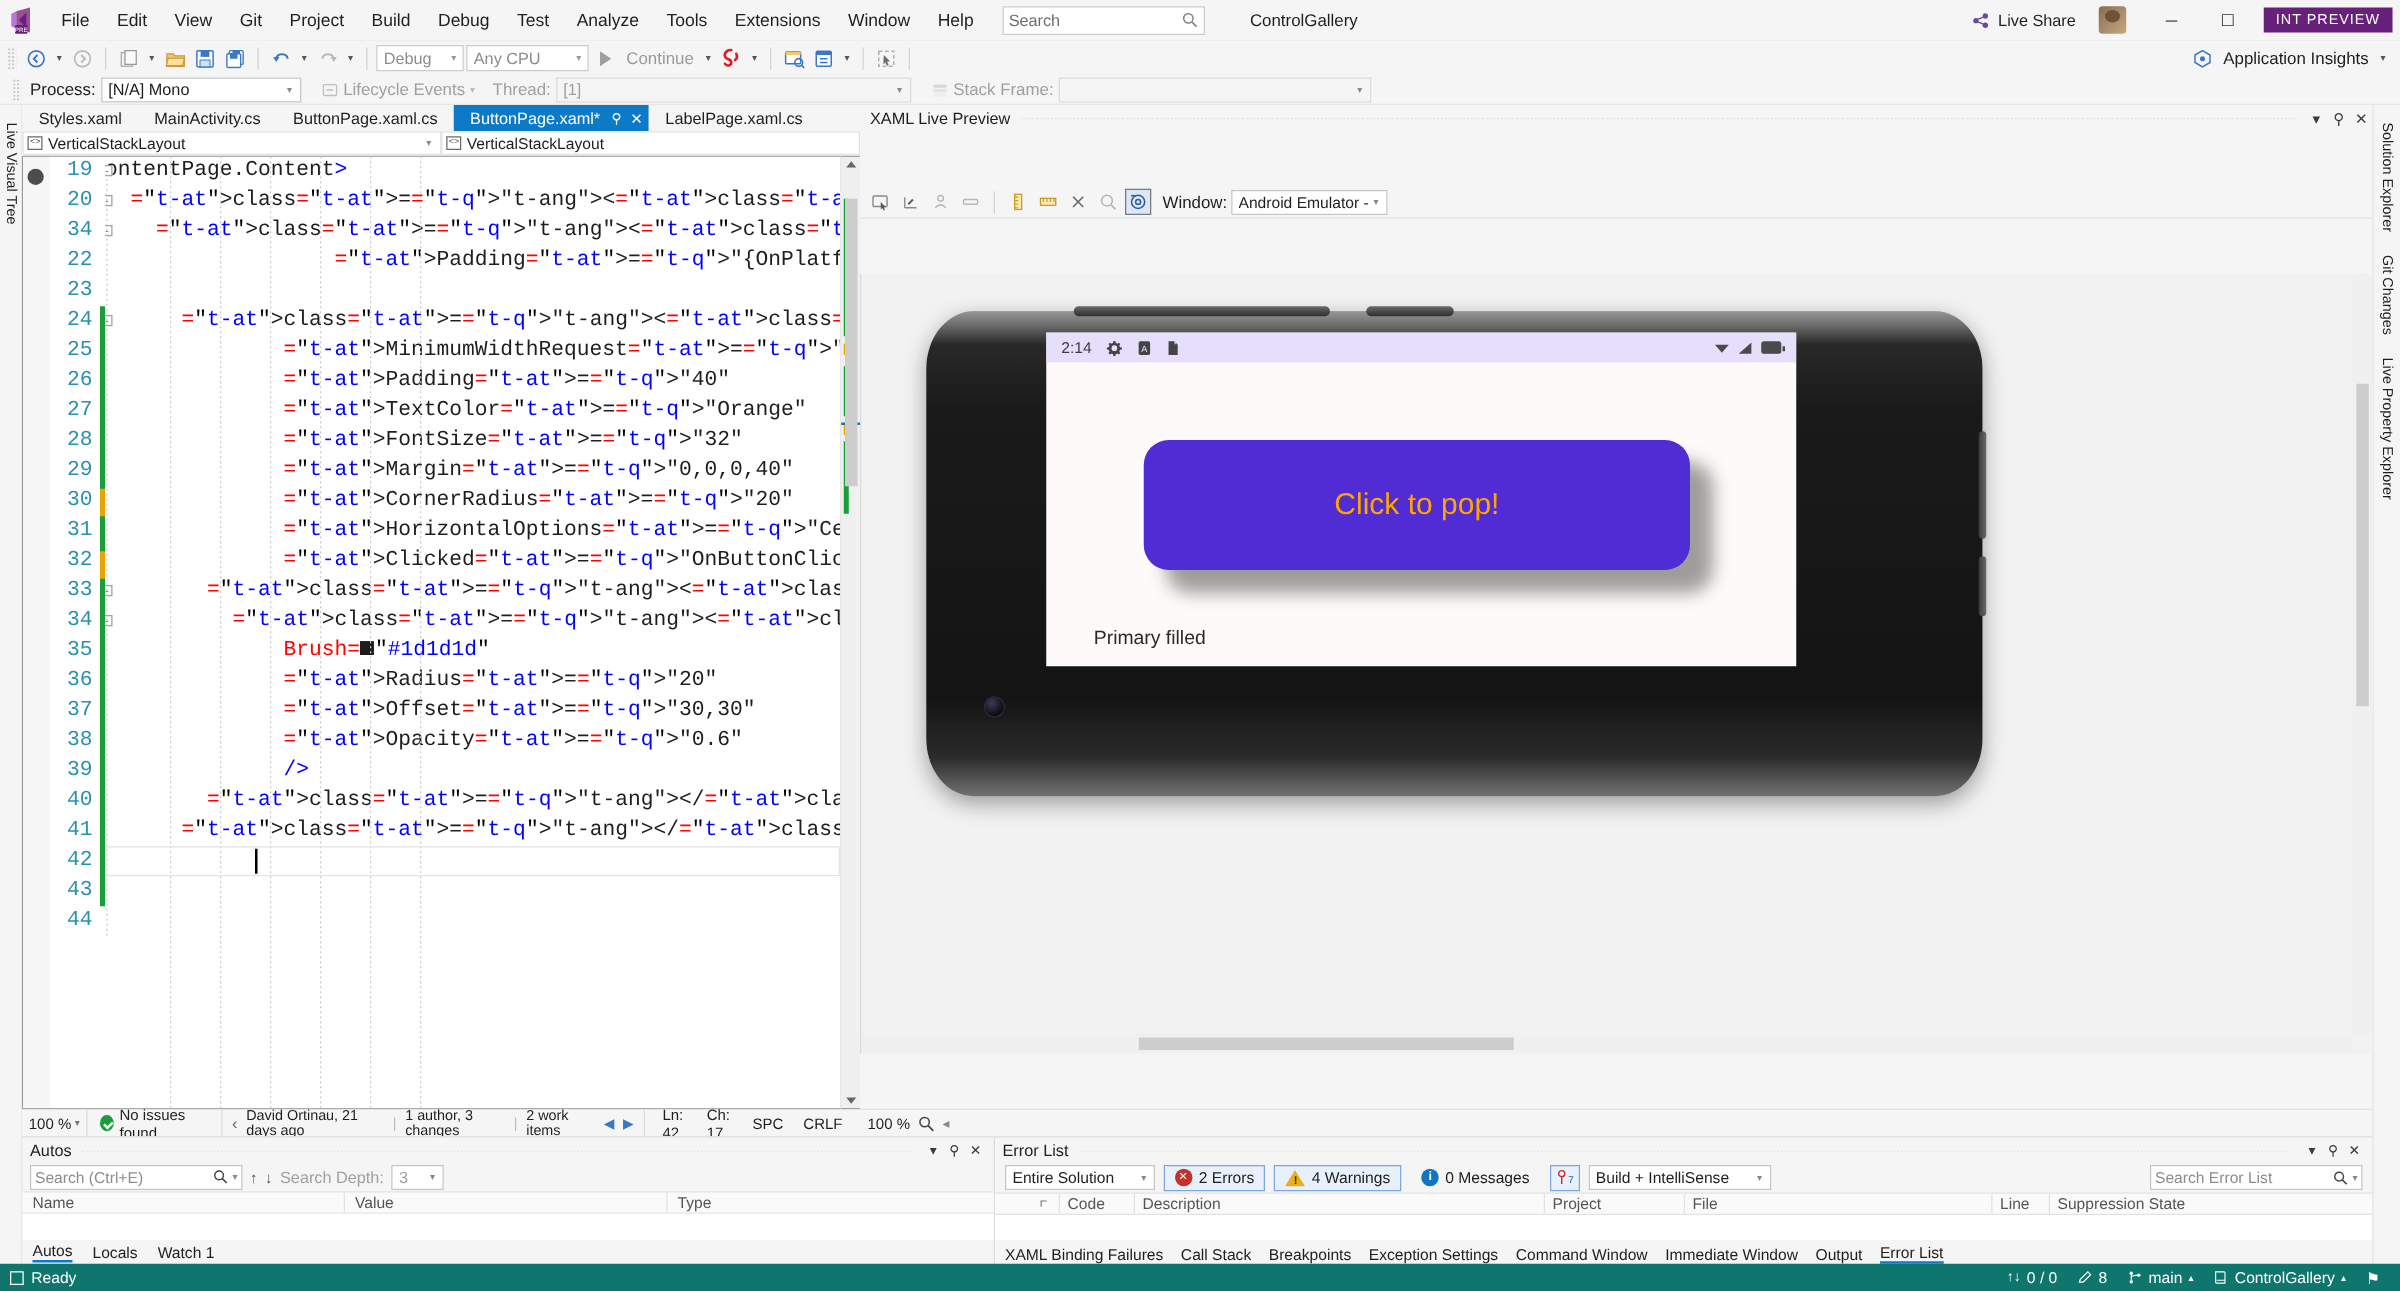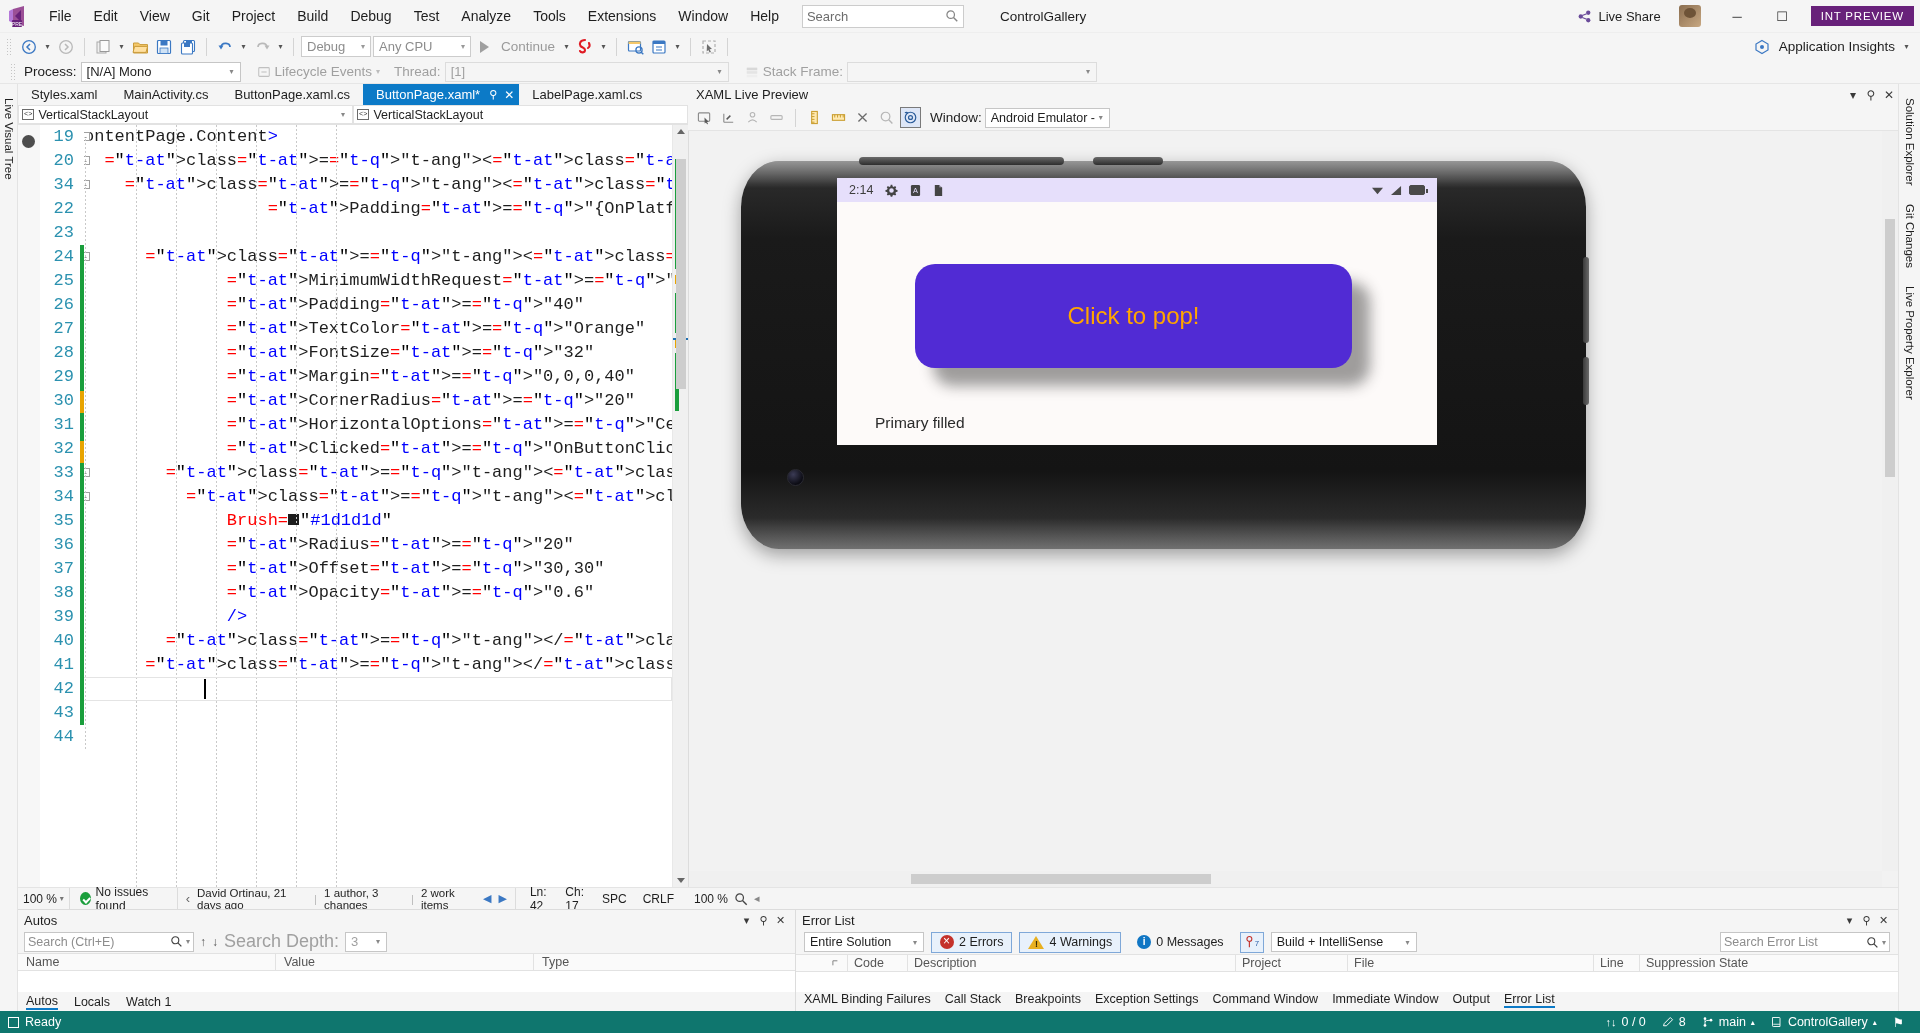--- a/index.html
+++ b/index.html
@@ -149,21 +149,21 @@
   .es-zoom .cc{font-size:8px;color:#777;}
   .es-issues { display:flex; align-items:center; gap:5px; padding:0 10px; border-right:1px solid #dcdcdc; height:100%;}
   .ok-circle{width:13px;height:13px;border-radius:50%;background:#1a9e3c;position:relative;}
   .ok-circle::after{content:"";position:absolute;left:3px;top:5px;width:5px;height:2.5px;
     border-left:2px solid #fff;border-bottom:2px solid #fff;transform:rotate(-45deg);}
   .es-git { display:flex; align-items:center; gap:7px; padding:0 8px; border-right:1px solid #dcdcdc; height:100%; font-size:11.5px;}
   .es-git .sep{color:#bbb;}
   .es-pos { display:flex; align-items:center; gap:16px; padding:0 14px; font-size:12px; }
 
   
-  .previewpane { flex:1; display:flex; flex-direction:column; min-width:0; background:#f5f5f5; }
+  .previewpane { flex:1; display:flex; flex-direction:column; min-width:0; background:#f5f5f5;gap:44px; }
   .pp-header { height:21px; flex:0 0 21px; display:flex; align-items:center; background:#f5f5f5; padding-left:4px;}
   .pp-tabcell{display:flex;align-items:center;gap:6px;padding-left:4px;}
   .pp-title{ font-size:13px; color:#1e1e1e; }
   .pp-dots{ flex:1; height:1px; margin:0 8px;
     background-image:radial-gradient(#c2c2c2 40%, transparent 41%); background-size:3px 3px; }
   .pp-ctrl{ width:18px; text-align:center; font-size:12px; color:#3a3a3a; }
   .pp-toolbar{ height:26px; flex:0 0 26px; display:flex; align-items:center; background:#f5f5f5; gap:3px; padding-left:6px;
     border-bottom:1px solid #e4e4e4;}
   .pp-tb{ width:21px;height:21px;display:flex;align-items:center;justify-content:center; }
   .pp-tb.sel{ border:1px solid #7a7a7a; background:#dde6f7; }
@@ -281,21 +281,21 @@
   .ic-warn::after{content:"!";position:absolute;left:-1.5px;top:3px;color:#3a2a00;font-size:9px;font-weight:bold;}
   .ic-info{ width:14px;height:14px;border-radius:50%;background:#1076c4;position:relative;}
   .ic-info::after{content:"i";position:absolute;left:5.5px;top:-1px;color:#fff;font-size:10px;line-height:16px;font-weight:bold;}
   .el-filterbtn{ width:24px;height:21px;border:1px solid #7fa8d8;background:#e8f1fb;display:flex;
     align-items:center;justify-content:center;}
   .el-search{ margin-left:auto; width:170px; height:20px; border:1px solid #c6c6c6; background:#fff;
     display:flex; align-items:center; padding:0 3px; font-size:12.5px; color:#8d8d8d;}
   .el-hdr{ height:18px; display:flex; align-items:center; font-size:12.5px; color:#555;
     border-top:1px solid #e2e2e2; border-bottom:1px solid #e2e2e2; background:#fafafa;}
   .el-hdr .c{ padding:0 6px; border-right:1px solid #e2e2e2; height:100%; display:flex; align-items:center; }
-  .el-tabs{ margin-top:auto; height:19px; display:flex; align-items:flex-start; gap:14px; padding:0 8px; font-size:12.5px;}
+  .el-tabs{ margin-top:auto; height:19px; display:flex; align-items:flex-end; gap:14px; padding:0 8px; font-size:12.5px;}
   .el-tabs .t.active{ border-bottom:2px solid #0c7ac7; }
 
   
   .statusbar{
     height:22px; flex:0 0 22px; background:#0f766e; color:#fff; display:flex; align-items:center;
     font-size:12.5px; padding:0 8px; gap:6px;
   }
   .sb-sec{ display:flex; align-items:center; gap:5px; padding:0 8px; }
   .statusbar .right{ margin-left:auto; display:flex; align-items:center; }
   .sb-box{ width:11px; height:11px; border:1.4px solid #fff; }
@@ -798,21 +798,21 @@
             <div class="sbox">
               <span class="txt">Search (Ctrl+E)</span>
               <svg width="13" height="13" viewBox="0 0 16 16">
                 <circle cx="6.5" cy="6.5" r="4.3" fill="none" stroke="#444" stroke-width="1.4"></circle>
                 <line x1="9.7" y1="9.7" x2="14" y2="14" stroke="#444" stroke-width="1.6"></line>
               </svg>
               <span style="font-size:8px;color:#888;padding-left:3px;">▾</span>
             </div>
             <span style="font-size:12px;color:#555;">↑</span>
             <span style="font-size:12px;color:#555;">↓</span>
-            <span class="lbl gray" style="font-size:18px;">Search Depth:</span>
+            <span class="lbl gray" style="font-size:13px;">Search Depth:</span>
             <div class="combo2" style="width:42px;color:#a0a0a0;">
               <span style="flex:1">3</span>
               <span class="cc">▾</span>
             </div>
           </div>
           <div class="autos-hdr">
             <span class="c" style="width:258px;">Name</span>
             <span class="c" style="width:258px;">Value</span>
             <span class="c" style="flex:1;border-right:none;">Type</span>
           </div>

